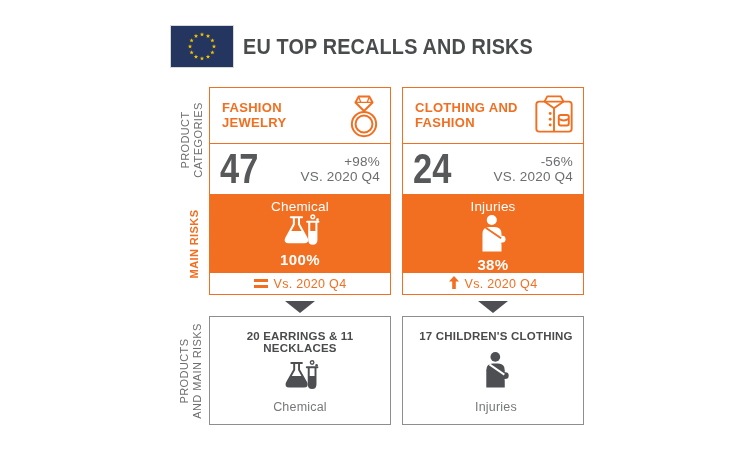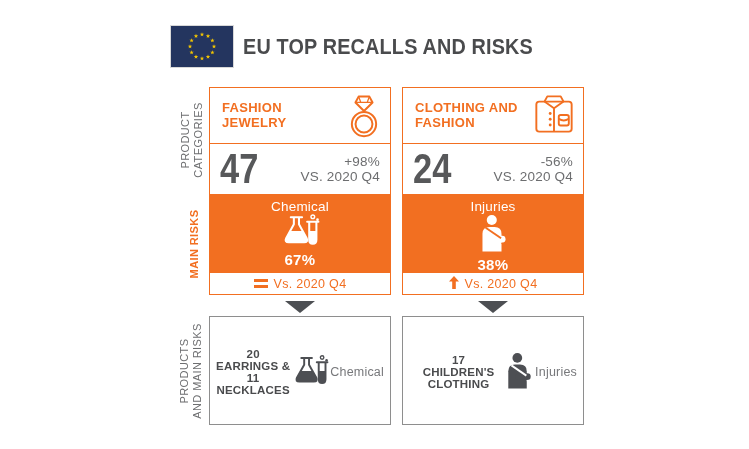--- a/index.html
+++ b/index.html
@@ -60,21 +60,21 @@
   }
 
   
   .down-arrow { position:absolute; top:299px; }
   .down-arrow.left { left:285px; }
   .down-arrow.right { left:478px; }
 
   
   .detail-card {
     position:absolute; top:316px; width:182px; height:109px; border:1px solid #8E8E8E;
-    box-sizing:border-box; background:#fff; display:flex; flex-direction:row;
+    box-sizing:border-box; background:#fff; display:flex; flex-direction:column;
     align-items:center; justify-content:space-between; padding:13px 6px 10px; --icon-bg:#fff;
   }
   .detail-card.left { left:209px; }
   .detail-card.right { left:402px;padding-left:12px; }
   .detail-title { font-size:11.5px; font-weight:700; color:#4A4B4D; letter-spacing:0.2px; text-align:center; }
   .detail-icon { color:#4D4F53; }
   .detail-label { font-size:12.5px; color:#77787B; letter-spacing:0.2px; }
 
   .risk-icon-box { color:#fff; }
 </style>
@@ -149,21 +149,21 @@
             <path d="M11.5,3 H22.5" stroke-linecap="round"></path>
             <path d="M29.5,7.5 V25 Q29.5,29 33,29 Q36.5,29 36.5,25 V7.5"></path>
             <path d="M27.5,7.5 H38.5" stroke-linecap="round"></path>
           </g>
           <path fill="currentColor" d="M11,16.5 L7,23.5 Q5.2,27.5 9.5,27.5 H24.5 Q28.8,27.5 27,23.5 L23,16.5 Z"></path>
           <path fill="currentColor" d="M29.5,16.5 V25 Q29.5,29 33,29 Q36.5,29 36.5,25 V16.5 Z"></path>
           <circle cx="33" cy="2.6" r="1.8" fill="none" stroke="currentColor" stroke-width="1.4"></circle>
           <circle cx="37.6" cy="5.4" r="1.3" fill="currentColor"></circle>
         </svg>
       </span>
-      <div class="risk-pct">67%</div>
+      <div class="risk-pct">100%</div>
     </div>
     <div class="trend-strip">
       <span>
         <svg viewBox="0 0 14 9" width="14" height="9" xmlns="http://www.w3.org/2000/svg">
           <rect width="14" height="3" fill="#F26F21"></rect>
             <rect y="6" width="14" height="3" fill="#F26F21"></rect>
         </svg>
       </span>
       <span>Vs. 2020 Q4</span>
     </div>

